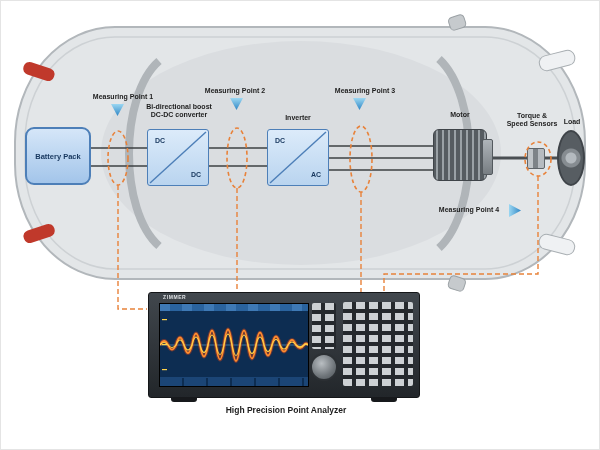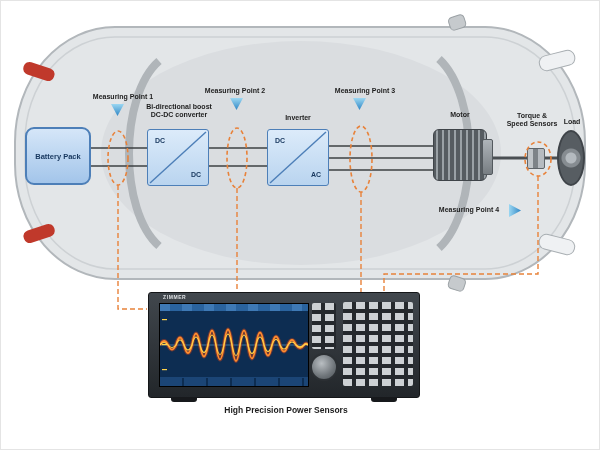--- a/index.html
+++ b/index.html
@@ -168,15 +168,15 @@
       <div class="scr-top"></div>
       <div class="scr-bot"></div>
     </div>
     <div class="pad pad1"></div>
     <div class="knob"></div>
     <div class="pad pad2"></div>
     <div class="foot foot-l"></div>
     <div class="foot foot-r"></div>
   </div>
 
-  <div class="caption">High Precision Power Sensors</div>
+  <div class="caption">High Precision Point Analyzer</div>
 
 </div>
 
 </body></html>

